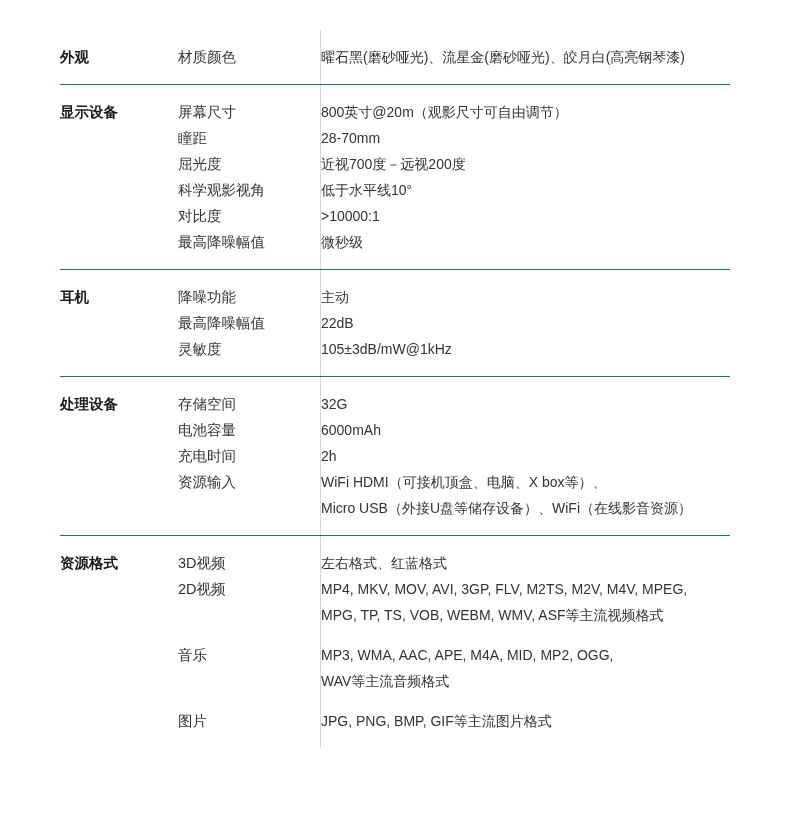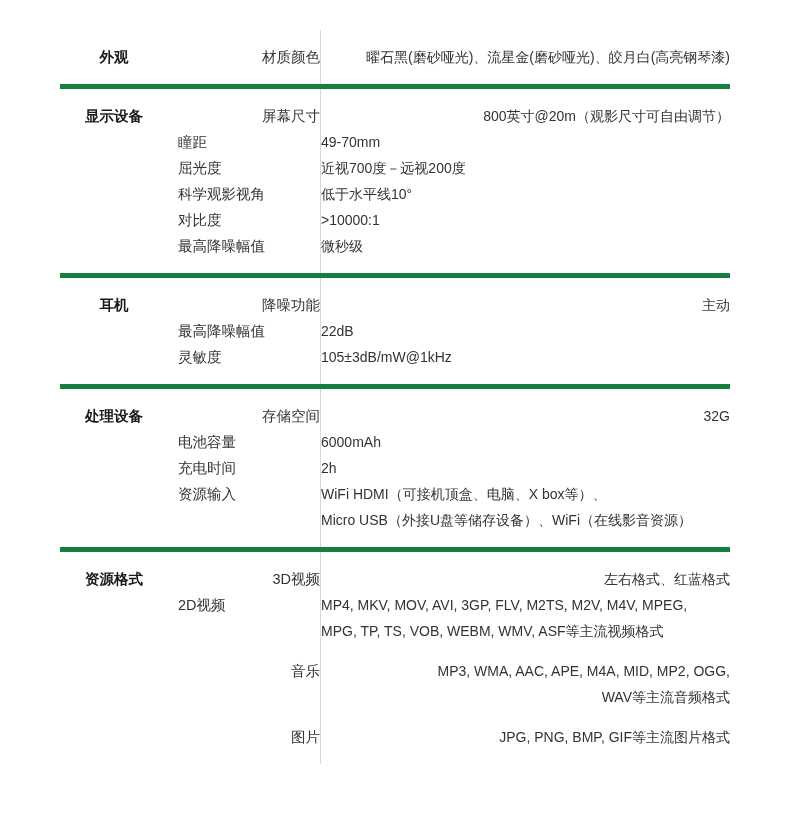--- a/index.html
+++ b/index.html
@@ -18,35 +18,34 @@
     padding: 30px 60px 0 60px;
     box-sizing: border-box;
     width: 790px;
   }
   table.spec-table {
     width: 670px;
     border-collapse: collapse;
     table-layout: fixed;
   }
   table.spec-table tr.group-row > td {
-    border-top: 5px solid #15803d;
+    border-top: 1px solid #15803d;
   }
   table.spec-table tr.first-group > td {
     border-top: none;
   }
   td.cat-cell {
     width: 108px;
     vertical-align: top;
     padding: 14px 10px 14px 0;
     font-size: 14.5px;
     font-weight: bold;
     color: #1a1a1a;
     line-height: 26px;
     white-space: nowrap;
-    text-align: center;
   }
   td.items-cell {
     padding: 0;
     vertical-align: top;
   }
   table.items-table {
     width: 100%;
     border-collapse: collapse;
     table-layout: fixed;
   }
@@ -61,21 +60,21 @@
     line-height: 26px;
     padding: 0 10px 0 0;
     border-right: 1px solid #d8d8d8;
   }
   td.value-cell {
     font-size: 14px;
     color: #333333;
     line-height: 26px;
     padding: 0 0 0 16px;
   }
-  tr.item-row.pad-top > td { padding-top: 14px; text-align: right; }
+  tr.item-row.pad-top > td { padding-top: 14px; }
   tr.item-row.pad-bot > td { padding-bottom: 14px; }
   .value-line { display: block; }
   .nowrap-val { white-space: nowrap; }
 </style>
 </head>
 <body>
 
 <div class="spec-sheet">
   <table class="spec-table">
     <tbody>
@@ -103,21 +102,21 @@
             <tbody>
               <tr class="item-row pad-top">
                 <td class="label-cell">屏幕尺寸</td>
                 <td class="value-cell">
                   <span class="value-line">800英寸@20m（观影尺寸可自由调节）</span>
                 </td>
               </tr>
               <tr class="item-row">
                 <td class="label-cell">瞳距</td>
                 <td class="value-cell">
-                  <span class="value-line">49-70mm</span>
+                  <span class="value-line">28-70mm</span>
                 </td>
               </tr>
               <tr class="item-row">
                 <td class="label-cell">屈光度</td>
                 <td class="value-cell">
                   <span class="value-line">近视700度－远视200度</span>
                 </td>
               </tr>
               <tr class="item-row">
                 <td class="label-cell">科学观影视角</td>

